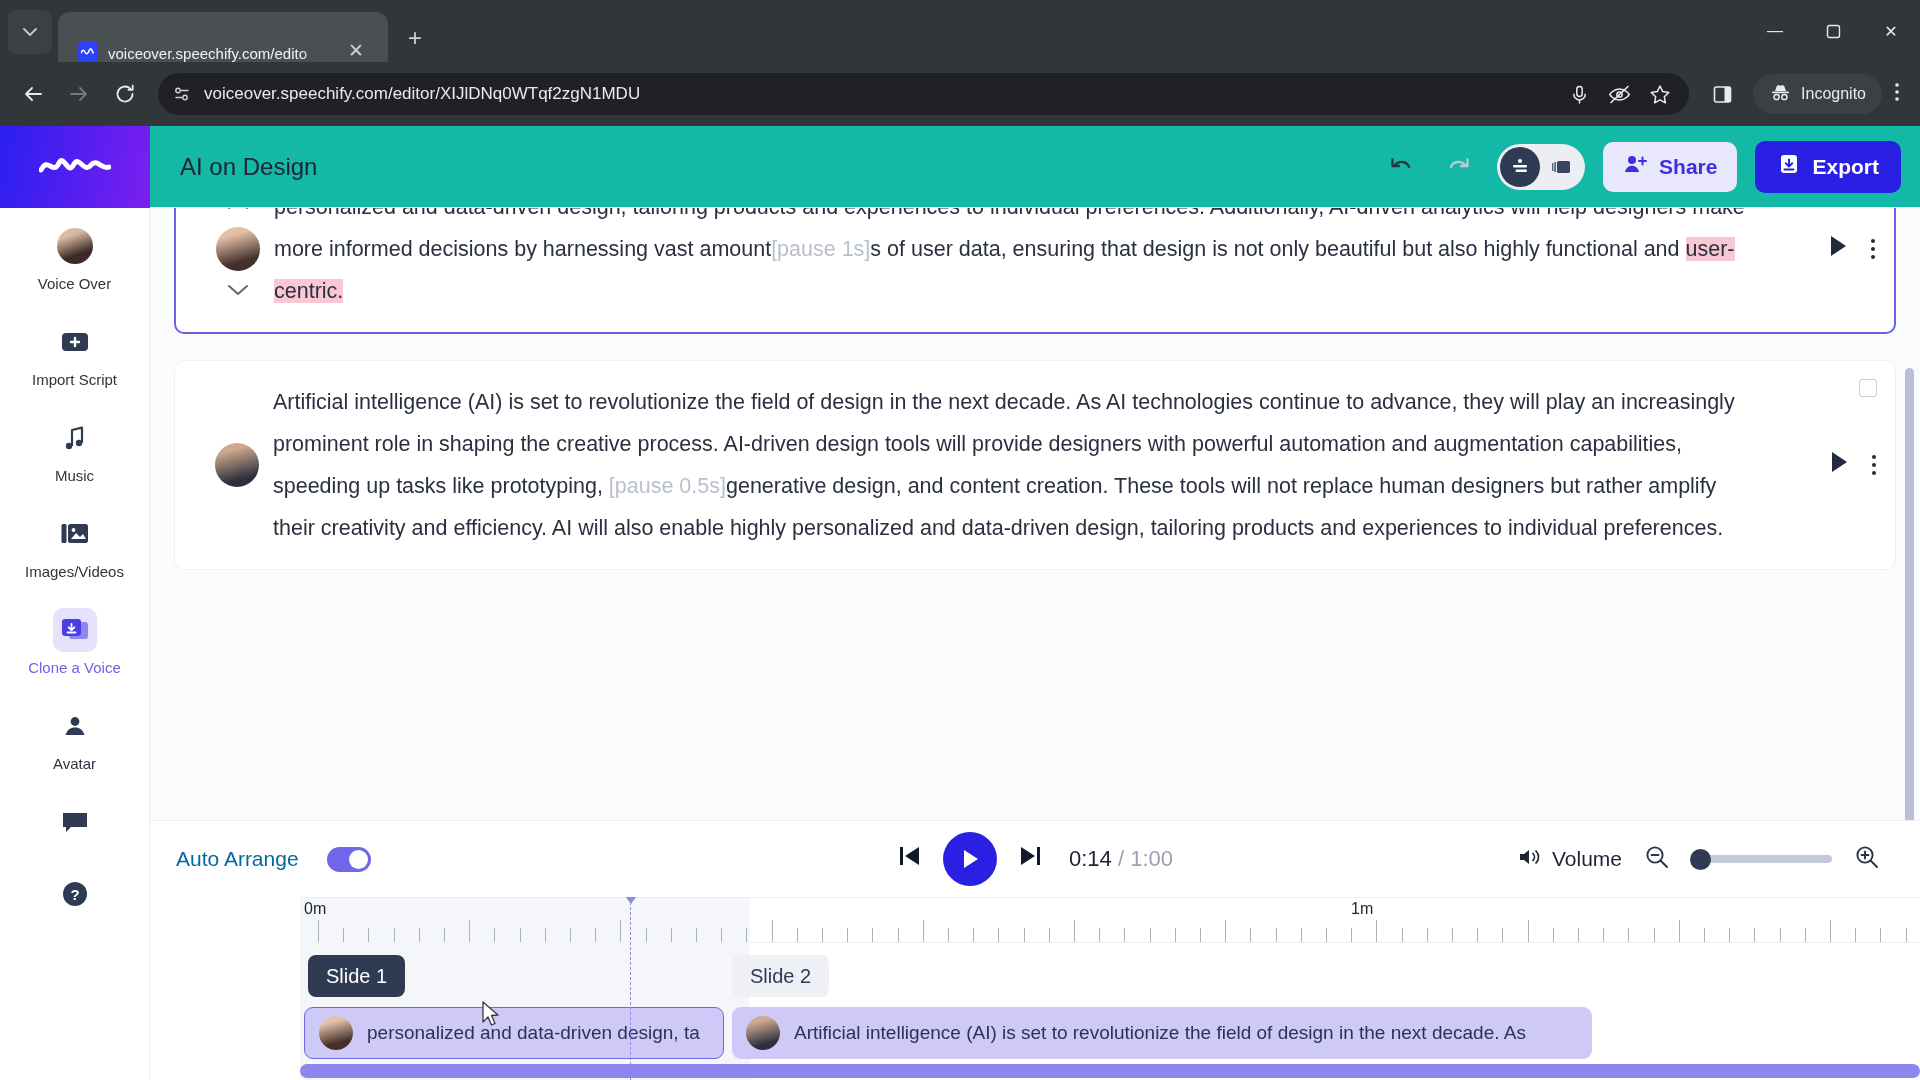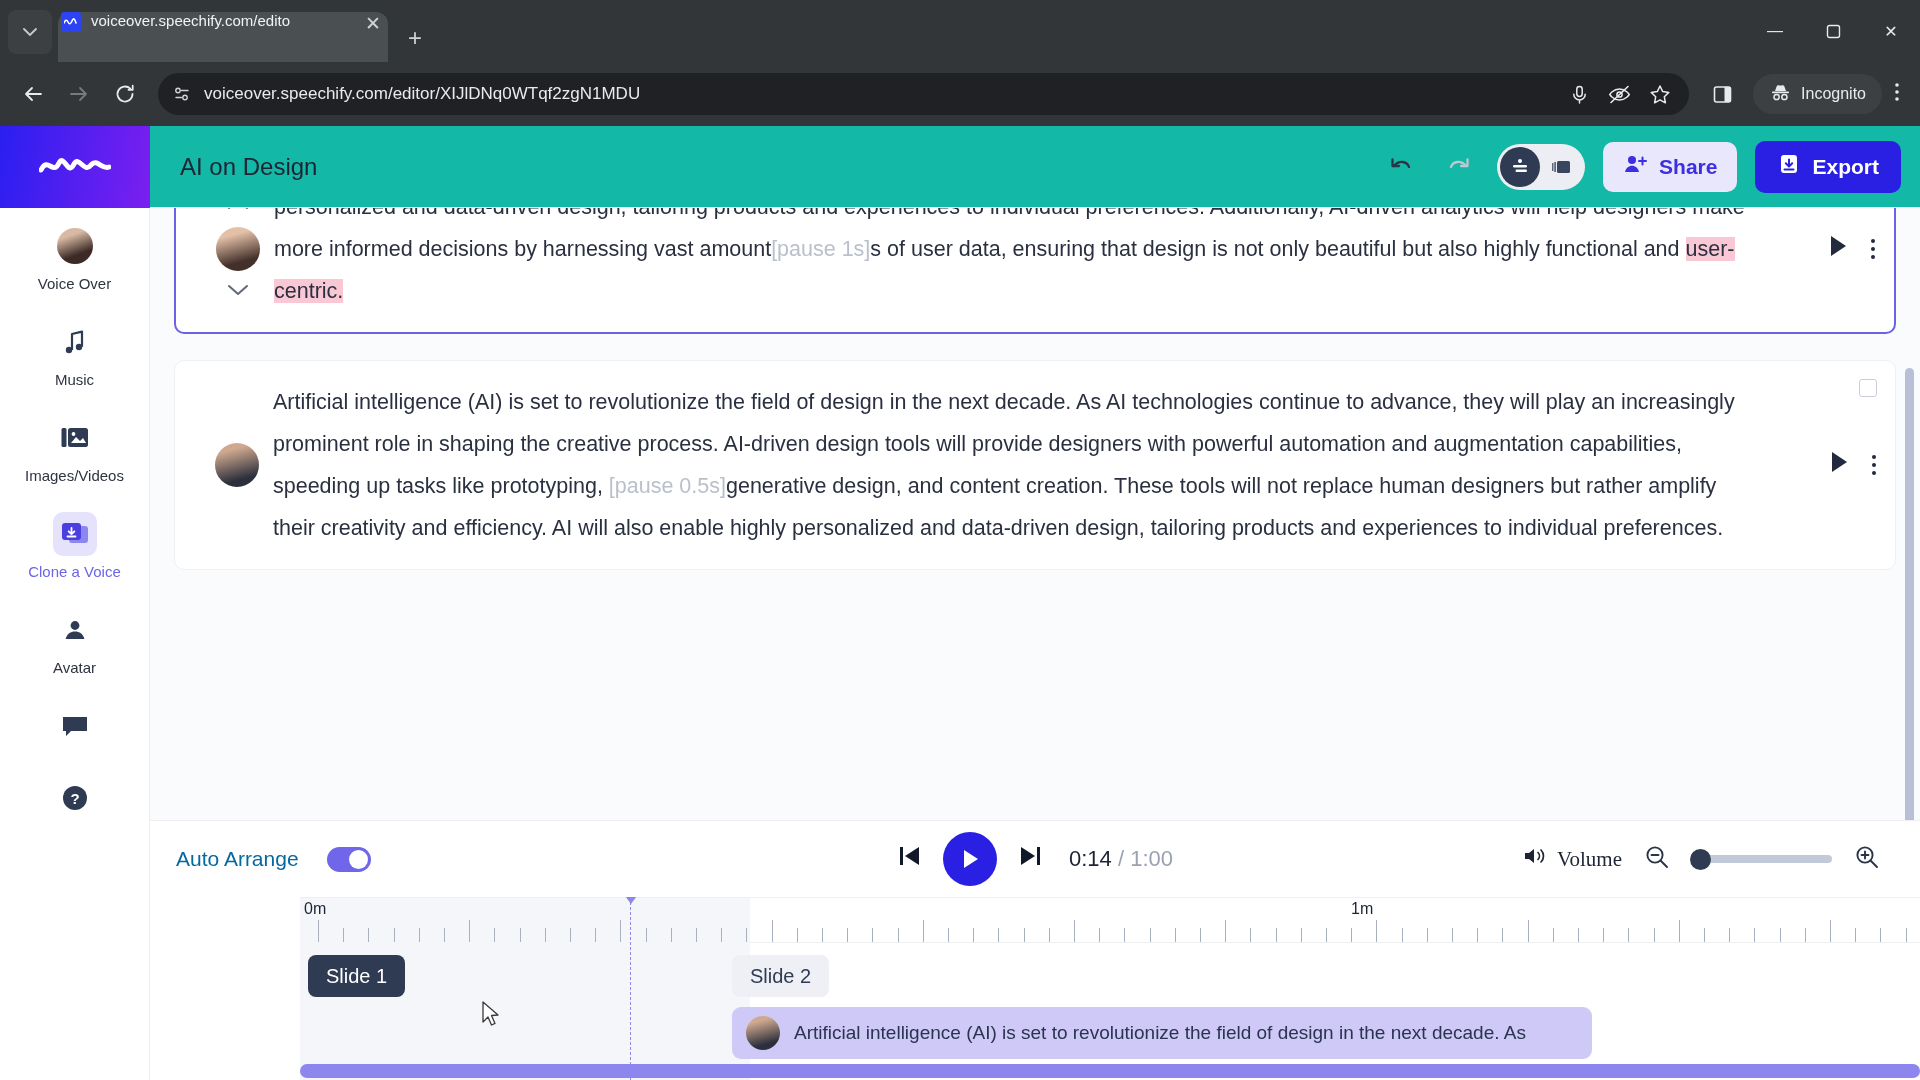--- a/index.html
+++ b/index.html
@@ -13,22 +13,22 @@
   
   .browser { width:1920px; height:126px; background:#323639; position:relative; }
   .tabstrip { height:62px; display:flex; align-items:flex-end; padding-left:8px; }
   .tab-list-btn {
     width:44px; height:44px; margin-bottom:8px; border-radius:8px;
     background:#3c4043; display:flex; align-items:center; justify-content:center;
     color:#c8cdd1; font-size:15px;
   }
   .tab {
     height:50px; width:330px; margin-left:6px; background:#4a4f52;
-    border-radius:12px 12px 0 0; display:flex; align-items:flex-start;
-    padding:0 3px; gap:10px; position:relative;
+    border-radius:12px 12px 0 0; display:flex; align-items:flex-end;
+    padding:0 20px; gap:10px; position:relative;
   }
   .tab-favicon {
     width:20px; height:20px; border-radius:3px; background:#2b43f5;
     display:flex; align-items:center; justify-content:center; flex:0 0 auto;
   }
   .tab-title {
     color:#f1f3f4; font-size:15px; white-space:nowrap; overflow:hidden;
     flex:1 1 auto;
     -webkit-mask-image: linear-gradient(to right, #000 85%, transparent 100%);
     mask-image: linear-gradient(to right, #000 85%, transparent 100%);
@@ -164,21 +164,21 @@
   .toggle::after { content:""; position:absolute; right:3px; top:3px; width:19px; height:19px;
                    border-radius:50%; background:#fff; }
   .tl-center { position:absolute; left:50%; transform:translateX(-50%); display:flex;
                align-items:center; gap:20px; }
   .tl-ico { color:#11182a; font-size:24px; cursor:pointer; }
   .play-big { width:54px; height:54px; border-radius:50%; background:#2a20e3; color:#fff;
               display:flex; align-items:center; justify-content:center; cursor:pointer; }
   .tl-time { font-size:22px; color:#1d2433; margin-left:6px; }
   .tl-time .total { color:#9aa1b0; }
   .tl-right { margin-left:auto; display:flex; align-items:center; gap:22px; }
-  .vol { display:flex; align-items:center; gap:10px; font-size:21px; color:#1d2433; cursor:pointer;font-family:Liberation Serif, serif; }
+  .vol { display:flex; align-items:center; gap:10px; font-size:21px; color:#1d2433; cursor:pointer; }
   .zoom-slider { width:140px; height:8px; border-radius:4px; background:#c2cada; position:relative; }
   .zoom-knob { position:absolute; left:-2px; top:-6px; width:21px; height:21px; border-radius:50%;
                background:#2e3b52; }
   .zm-ico { color:#2b3347; cursor:pointer; }
 
   .tl-body { position:absolute; left:150px; right:0; top:76px; bottom:0; overflow:hidden; }
   .ruler { position:relative; height:46px; border-top:1px solid #edeff3;
            border-bottom:1px solid #edeff3; }
   .ruler-shade { position:absolute; left:0; top:0; width:450px; height:46px; background:#f4f6f9; }
   .tick { position:absolute; bottom:0; width:1px; background:#a9b0be; }
@@ -321,20 +321,29 @@
         </svg>
     </div>
 
     <div class="rail-item">
       <div class="rail-ico">
         <div class="rail-photo" style="background:linear-gradient(160deg,#d8b9a4 25%,#3b2a26 70%);"></div>
       </div>
       <div class="rail-label">Voice Over</div>
     </div>
 
+    <div class="rail-item">
+      <div class="rail-ico">
+        <svg width="30" height="30" viewBox="0 0 30 30">
+            <rect x="2" y="6" width="26" height="18" rx="4" fill="#2e3b52"></rect>
+            <path d="M15 11v8M11 15h8" stroke="#fff" stroke-width="2.4" stroke-linecap="round"></path>
+          </svg>
+      </div>
+      <div class="rail-label">Import Script</div>
+    </div>
 
     <div class="rail-item">
       <div class="rail-ico">
         <svg width="26" height="28" viewBox="0 0 26 28">
             <path d="M10 22V6l10-2.4v15.2" stroke="#2e3b52" stroke-width="2.2" fill="none" stroke-linejoin="round"></path>
             <circle cx="7" cy="22" r="3.2" fill="#2e3b52"></circle>
             <circle cx="17" cy="19" r="3.2" fill="#2e3b52"></circle>
           </svg>
       </div>
       <div class="rail-label">Music</div>
@@ -635,20 +644,24 @@
           <div class="tick" style="left: 1530px; height: 22px;"></div>
           <div class="tick" style="left: 1555.2px; height: 14px;"></div>
           <div class="tick" style="left: 1580.4px; height: 14px;"></div>
           <div class="tick" style="left: 1605.6px; height: 14px;"></div>
         </div>
     </div>
 
     <div class="slide-tag on" style="left:8px; top:58px;">Slide 1</div>
     <div class="slide-tag off" style="left:432px; top:58px;">Slide 2</div>
 
+    <div class="clip sel" style="left:4px; top:110px; width:420px;">
+      <span class="clip-av" style="background:linear-gradient(165deg,#e3c0a8 22%,#43302a 75%);"></span>
+      <span class="clip-txt">personalized and data-driven design, ta</span>
+    </div>
     <div class="clip" style="left:432px; top:110px; width:860px;">
       <span class="clip-av" style="background:linear-gradient(165deg,#cfa98f 20%,#2c2f3c 78%);"></span>
       <span class="clip-txt">Artificial intelligence (AI) is set to revolutionize the field of design in the next decade. As</span>
     </div>
 
     <div class="playhead" style="left:330px;">
       <span class="playhead-cap"></span>
     </div>
 
     <div style="position:absolute; left:0; right:0; bottom:2px; height:14px;">

